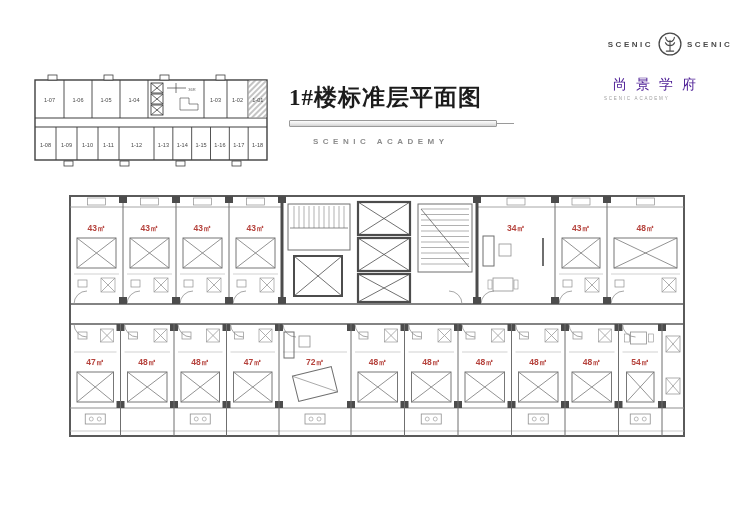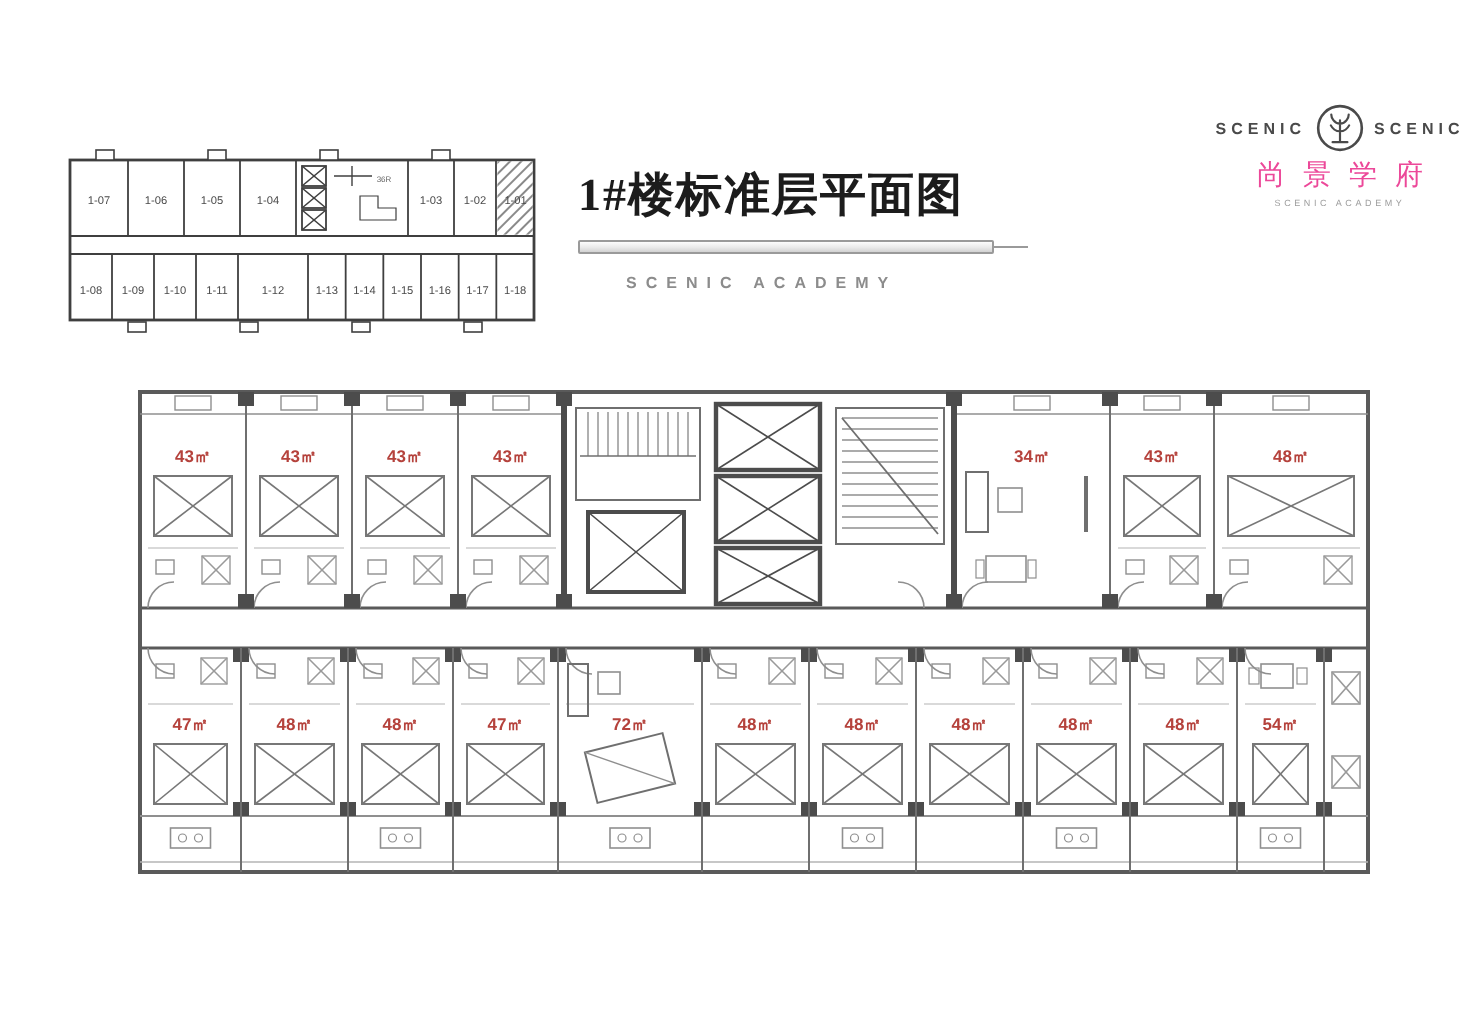--- a/index.html
+++ b/index.html
@@ -8,24 +8,24 @@
   .page{position:absolute;inset:0;background:#fff}
   .keyplan{position:absolute;left:34px;top:74px}
   .title-block{position:absolute;left:289px;top:82px;width:235px}
   .title-block h1{font-size:23px;font-weight:bold;color:#1c1c1c;
     font-family:"Liberation Serif","DejaVu Serif",serif;letter-spacing:1px;white-space:nowrap}
   .title-bar{position:relative;margin-top:7px;width:208px;height:7px;border:1px solid #9a9a9a;
     background:linear-gradient(180deg,#fcfcfc 0%,#e9e9e9 55%,#d2d2d2 100%);border-radius:1px}
   .title-bar::after{content:"";position:absolute;left:207px;top:2px;width:17px;height:1px;background:#9a9a9a}
   .title-sub{margin-top:10px;padding-left:24px;font-size:8px;font-weight:bold;letter-spacing:4.5px;
     color:#8c8c8c;white-space:nowrap}
-  .logo{position:absolute;left:604px;top:52px;width:132px;text-align:center;color:#4a4a4a}
+  .logo{position:absolute;left:604px;top:32px;width:132px;color:#4a4a4a}
   .logo-row{display:flex;align-items:center;justify-content:center;gap:5px}
   .logo-word{font-size:8px;font-weight:bold;letter-spacing:2.5px;white-space:nowrap}
-  .logo-cn{margin-top:3px;font-size:14px;letter-spacing:9px;padding-left:9px;color:#ec4899;white-space:nowrap}
+  .logo-cn{margin-top:20px;font-size:14px;letter-spacing:9px;padding-left:9px;color:#4c1d95;white-space:nowrap}
   .logo-tag{margin-top:2px;font-size:4.5px;letter-spacing:1.8px;color:#9d9d9d;white-space:nowrap}
   .floorplan{position:absolute;left:62px;top:186px}
   .disclaimer{position:absolute;right:2px;top:451px;font-size:10.5px;color:#3c3c3c;white-space:nowrap}
 </style>
 </head>
 <body>
 
 <div class="page">
 
   <svg id="kp" class="keyplan" width="235" height="93" viewBox="0 0 235 93">

